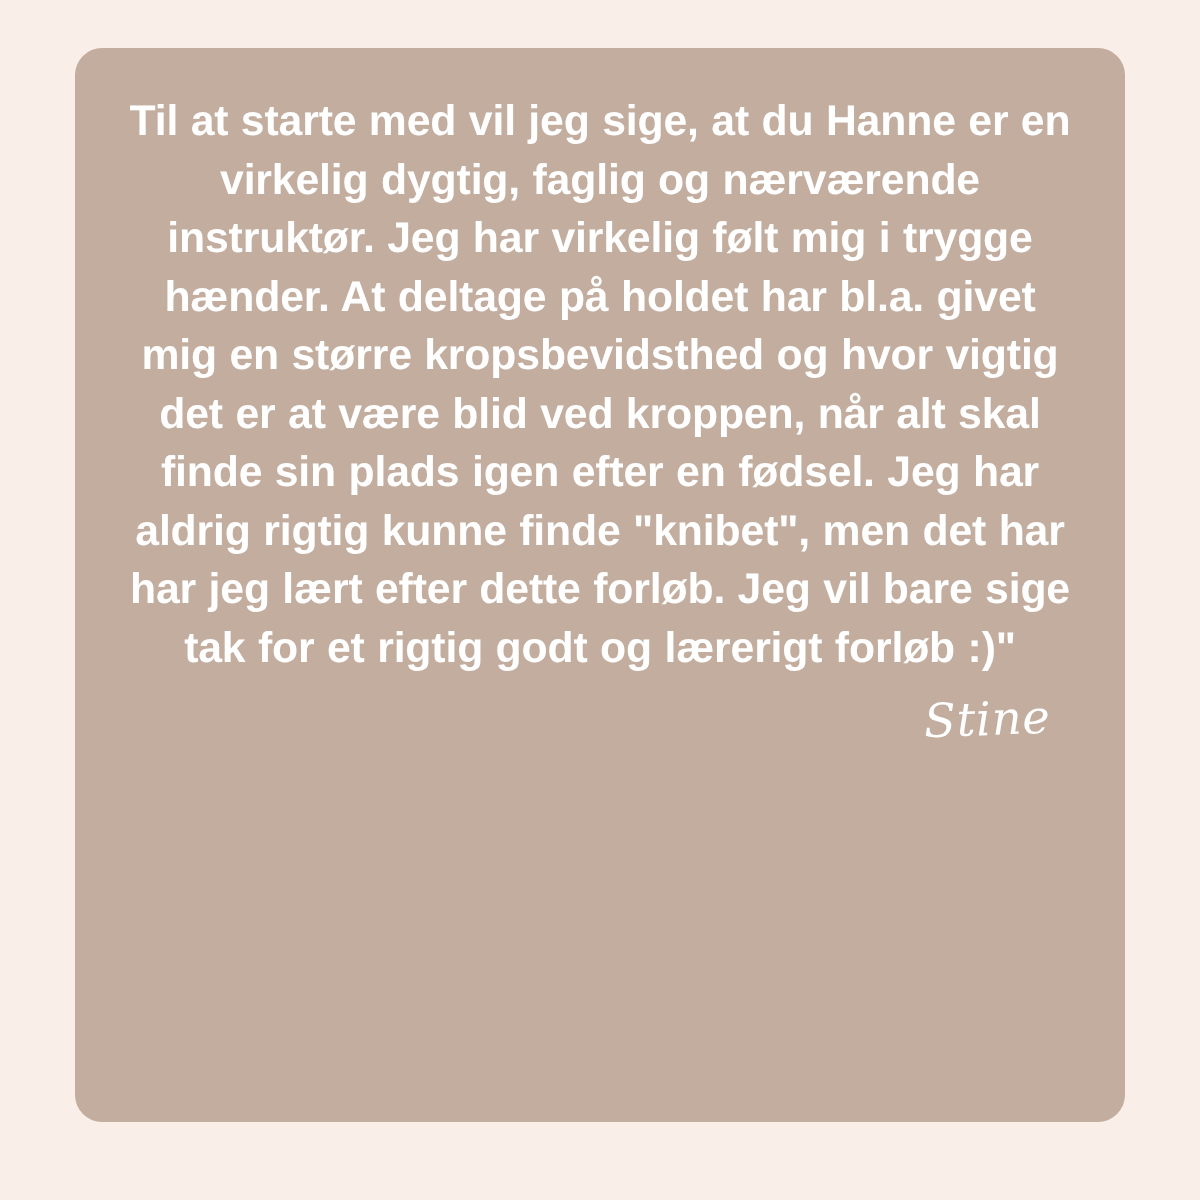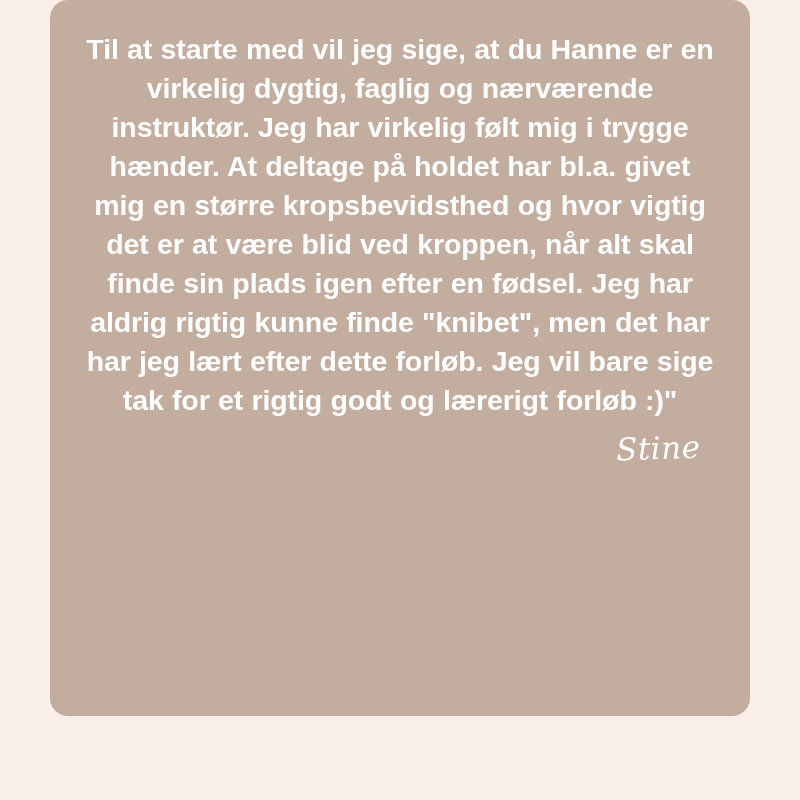--- a/index.html
+++ b/index.html
@@ -18,20 +18,21 @@
     height: 800px;
     box-sizing: border-box;
     display: flex;
     align-items: flex-start;
     justify-content: center;
     background: #faefe8;
   }
   .testimonial-card {
     box-sizing: border-box;
     width: 700px;
+    margin-top: 32px;
     min-height: 716px;
     background: #c2ad9f;
     border-radius: 18px;
     padding: 30px 34px 18px 34px;
     display: flex;
     flex-direction: column;
     justify-content: flex-start;
   }
   .quote-text {
     color: #ffffff;

